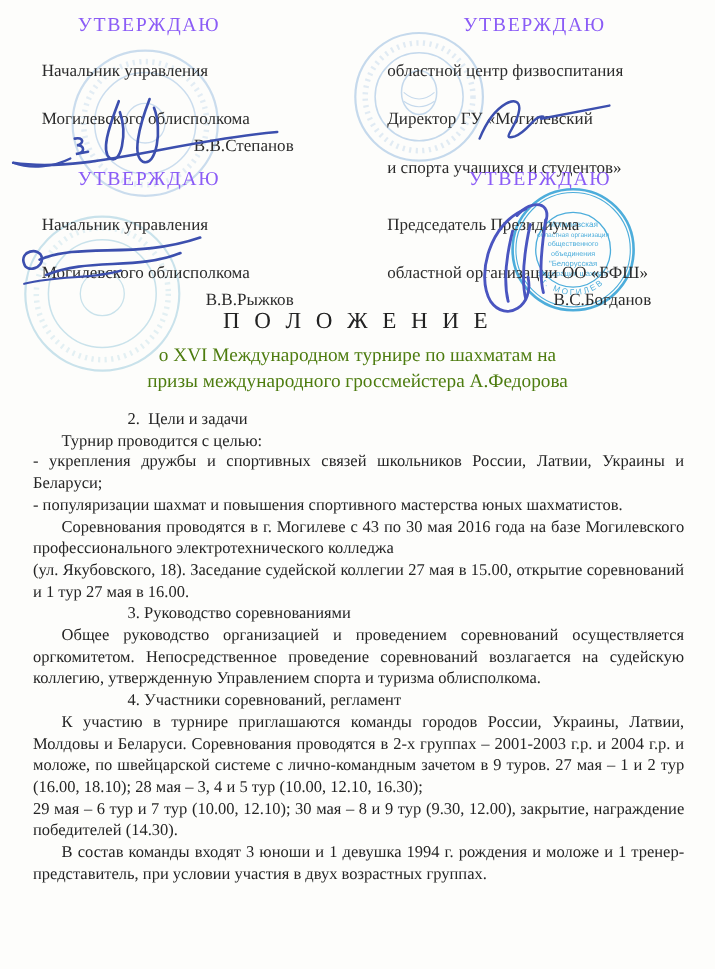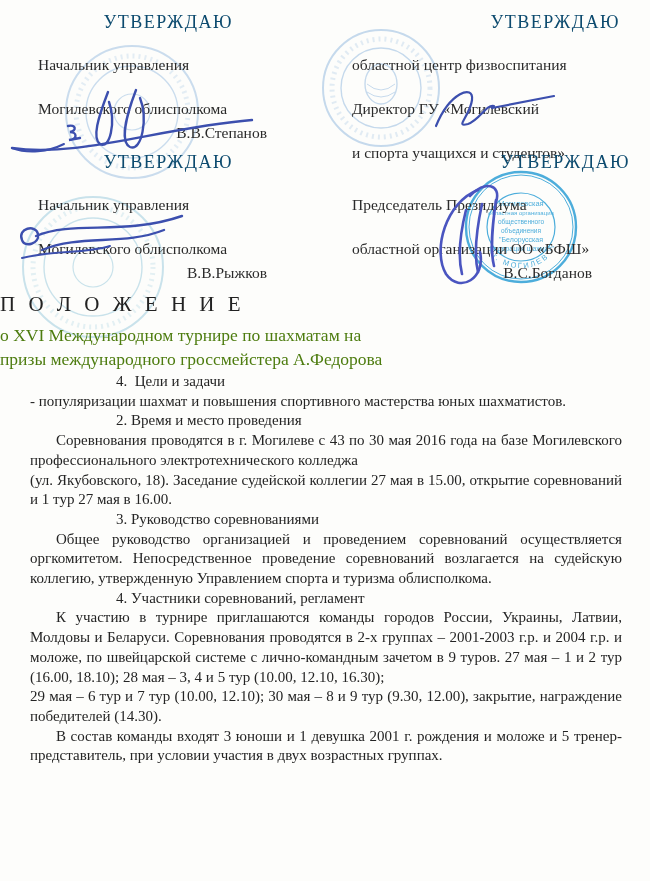--- a/index.html
+++ b/index.html
@@ -8,41 +8,41 @@
     width:650px;height:881px;
     margin:0 auto;
     background:#fdfdfb;
     overflow:hidden;
     font-family:"Liberation Serif","DejaVu Serif",serif;
     color:#262626;
   }
   
   .appr{position:absolute;z-index:2;}
   .appr-heading{
-    font-size:18px;letter-spacing:1.5px;text-align:right;
-    margin-bottom:3px;color:#0c4a6e;
+    font-size:18px;letter-spacing:1.5px;text-align:center;
+    margin-bottom:3px;color:#8b5cf6;
   }
   .appr-line{font-size:15.5px;line-height:24px;color:#2b2b2b;margin-top:20px;}
   .appr-sign{font-size:15.5px;line-height:24px;text-align:right;color:#2b2b2b;}
   #appr0{left:38px;top:12px;width:235px;}
   #appr1{left:352px;top:12px;width:268px;}
   #appr2{left:38px;top:152px;width:235px;}
   #appr3{left:352px;top:152px;width:278px;}
   #appr0 .appr-heading{padding-right:40px;}
   #appr2 .appr-heading{padding-right:40px;}
   #appr1 .appr-sign{padding-right:25px;}
   #appr3 .appr-sign{padding-right:38px;}
   #appr0 .appr-sign{padding-right:6px;}
   #appr2 .appr-sign{padding-right:6px;}
   
   .stamp,.sig{position:absolute;pointer-events:none;}
   .stamp{z-index:1;}
   .sig{z-index:3;}
   
-  .title-block{position:absolute;left:0;top:292px;width:100%;text-align:left;z-index:2;}
+  .title-block{position:absolute;left:0;top:279px;width:100%;text-align:center;z-index:2;}
   .title-main{font-size:21px;letter-spacing:4px;color:#222;margin-bottom:6px;}
   .title-sub{font-size:17.5px;line-height:24px;color:#4d7c0f;}
   
   .body-text{
     position:absolute;left:30px;right:28px;top:372px;z-index:2;
     font-size:15px;line-height:19.7px;color:#242424;
   }
   .sec-heading{white-space:pre-wrap;padding-left:86px;}
   .para{text-align:justify;margin:0;}
   .indent{text-indent:26px;}
@@ -168,30 +168,31 @@
   </svg>
 
   <div class="title-block">
     <div class="title-main">П О Л О Ж Е Н И Е</div>
     <div class="title-sub">о XVI Международном турнире по шахматам на</div>
     <div class="title-sub">призы международного гроссмейстера А.Федорова</div>
   </div>
 
   <div class="body-text">
 
-    <div class="sec-heading">4.  Цели и задачи</div>
+    <div class="sec-heading">2.  Цели и задачи</div>
+    <p class="para indent">Турнир проводится с целью:</p>
+    <p class="para">- укрепления дружбы и спортивных связей школьников России, Латвии, Украины и Беларуси;</p>
     <p class="para">- популяризации шахмат и повышения спортивного мастерства юных шахматистов.</p>
 
-    <div class="sec-heading">2. Время и место проведения</div>
     <p class="para indent preline">Соревнования проводятся в г. Могилеве с 43 по 30 мая 2016 года на базе Могилевского профессионального электротехнического колледжа
 (ул. Якубовского, 18). Заседание судейской коллегии 27 мая в 15.00, открытие соревнований и  1 тур 27 мая в 16.00.</p>
 
     <div class="sec-heading">3. Руководство соревнованиями</div>
     <p class="para indent">Общее руководство организацией и проведением соревнований осуществляется оргкомитетом. Непосредственное проведение соревнований возлагается на судейскую коллегию, утвержденную Управлением спорта и туризма облисполкома.</p>
 
     <div class="sec-heading">4. Участники соревнований, регламент</div>
     <p class="para indent preline">К участию в турнире приглашаются команды городов России, Украины, Латвии, Молдовы и Беларуси. Соревнования проводятся в 2-х группах – 2001-2003 г.р. и 2004 г.р. и моложе, по швейцарской системе с лично-командным зачетом в 9 туров. 27 мая – 1 и 2 тур (16.00, 18.10); 28 мая – 3, 4 и 5 тур (10.00, 12.10, 16.30);
 29 мая – 6 тур и 7 тур (10.00, 12.10); 30 мая – 8 и 9 тур (9.30, 12.00),  закрытие, награждение победителей (14.30).</p>
-    <p class="para indent">В состав команды входят 3 юноши и 1 девушка 2001 г. рождения и моложе и 5 тренер-представитель, при условии участия в двух возрастных группах.</p>
+    <p class="para indent">В состав команды входят 3 юноши и 1 девушка 1994 г. рождения и моложе и 1 тренер-представитель, при условии участия в двух возрастных группах.</p>
 
   </div>
 
 </div>
 
 </body></html>

